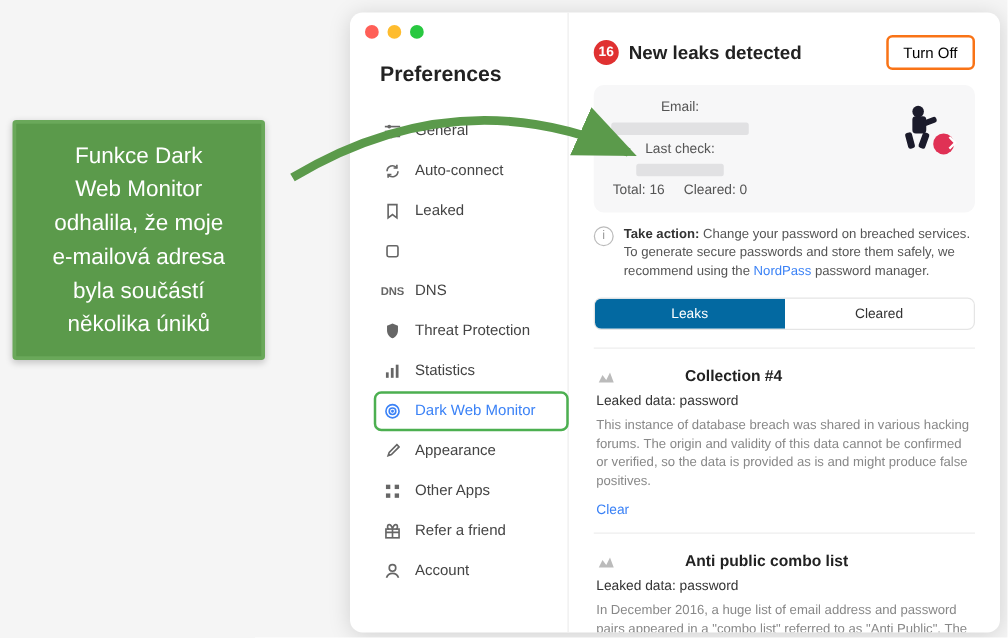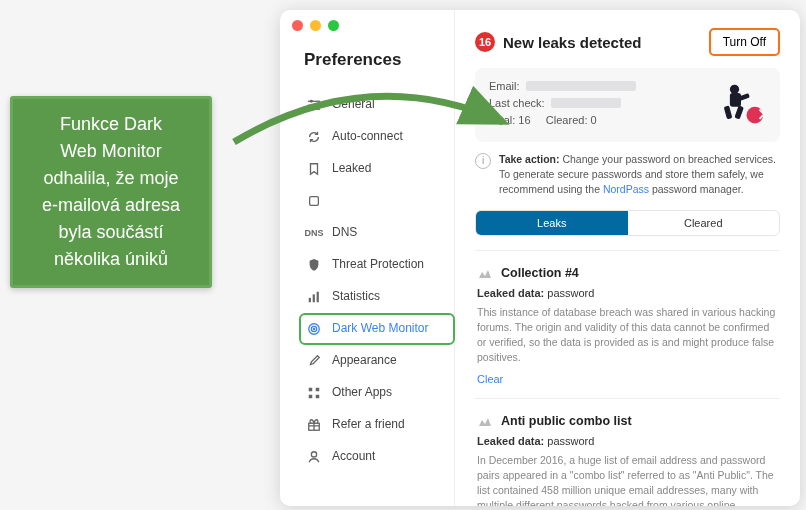--- a/index.html
+++ b/index.html
@@ -112,21 +112,21 @@
     border-radius: 8px;
     padding: 12px 14px;
     display: flex;
     justify-content: space-between;
     margin-bottom: 10px;
     font-size: 11px;
     color: #555;
     position: relative;
   }
   .summary .rows { display: flex; flex-direction: column; gap: 5px; }
-  .summary .row { display: flex; gap: 6px; align-items: center; }
+  .summary .row { display: flex; gap: 6px; align-items: center; flex-direction: column; }
   .summary .redact {
     display: inline-block;
     background: #e1e1e3;
     height: 10px;
     border-radius: 2px;
   }
   .summary svg { flex: 0 0 50px; }
   .take-action {
     display: flex;
     gap: 8px;
@@ -173,23 +173,23 @@
     display: flex;
     align-items: center;
     gap: 8px;
     margin-bottom: 6px;
   }
   .mount-ico {
     width: 16px; height: 16px;
     color: #bbb;
     display: inline-flex;
   }
-  .leak-head .title { font-size: 12.5px; font-weight: 600; color: #222; }
+  .leak-head .title { font-size: 12.5px; font-weight: 600; color: #222; margin-left: 47px; }
   .leak-sub { font-size: 11px; color: #333; margin-bottom: 6px; }
-  .leak-sub b { font-weight: 700; }
+  .leak-sub b { font-weight: 400; }
   .leak-desc { font-size: 10.5px; color: #888; line-height: 1.45; margin-bottom: 6px; }
   .clear-link { color: #3b82f6; font-size: 11px; cursor: pointer; font-weight: 500; }
   
   .callout-box {
     position: absolute;
     left: 10px;
     top: 96px;
     width: 202px;
     background: #5b9a4b;
     border: 3px solid #6aa85a;

